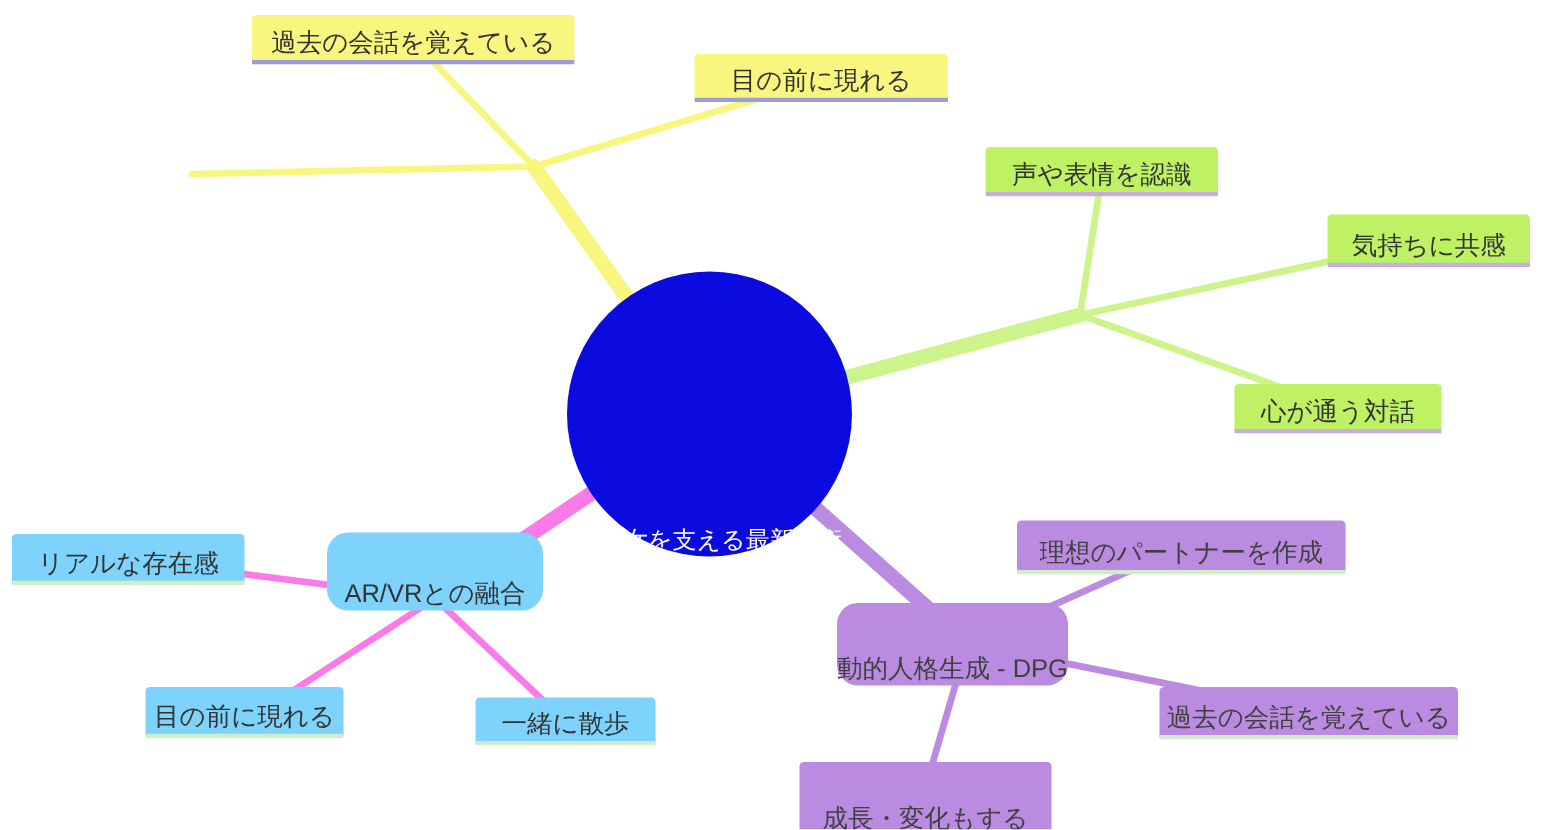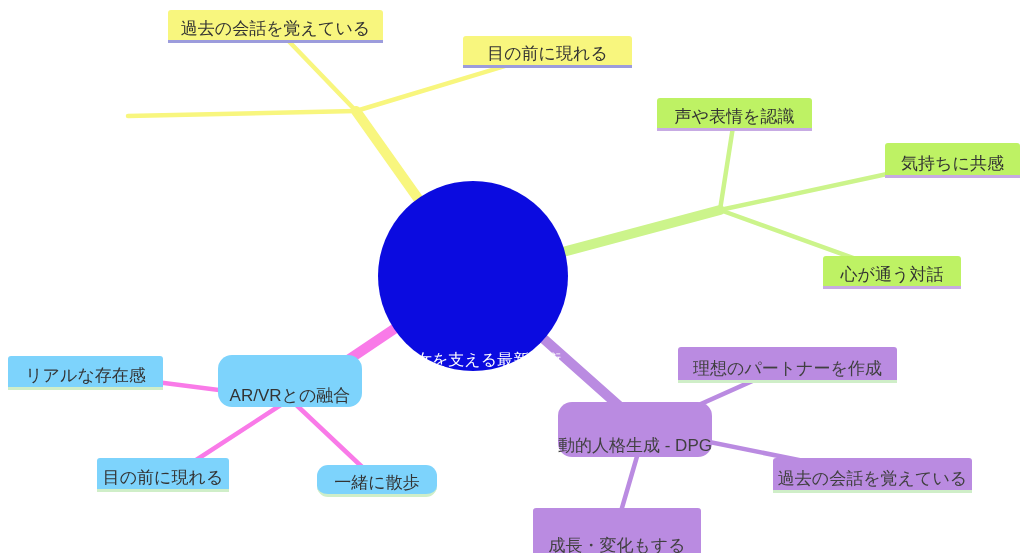--- a/index.html
+++ b/index.html
@@ -58,21 +58,21 @@
   .n-emo-leaf0 { left: 657px; top: 98px;  width: 155px; height: 33px; }
   .n-emo-leaf1 { left: 885px; top: 143px; width: 135px; height: 35px; }
   .n-emo-leaf2 { left: 823px; top: 256px; width: 138px; height: 33px; }
 
   
   .fill-arvr { background: #7dd3fc; }
   .leaf-arvr { border-bottom: 3px solid #cfeec8; }
   .n-arvr-main  { left: 218px; top: 355px; width: 144px; height: 52px; }
   .n-arvr-leaf0 { left: 8px;   top: 356px; width: 155px; height: 34px; }
   .n-arvr-leaf1 { left: 97px;  top: 458px; width: 132px; height: 34px; }
-  .n-arvr-leaf2 { left: 317px; top: 465px; width: 120px; height: 32px; border-radius: 11px; }
+  .n-arvr-leaf2 { left: 317px; top: 465px; width: 120px; height: 32px; }
 
   
   .fill-dpg { background: #ba8be1; }
   .txt-white { color: #404040; }
   .leaf-dpg { border-bottom: 3px solid #cfeec8; }
   .n-dpg-main  { left: 558px; top: 402px; width: 154px; height: 55px; }
   .n-dpg-leaf0 { left: 678px; top: 347px; width: 219px; height: 36px; }
   .n-dpg-leaf1 { left: 773px; top: 458px; width: 199px; height: 35px; }
   .n-dpg-leaf2 { left: 533px; top: 508px; width: 168px; height: 52px; }
 </style>

